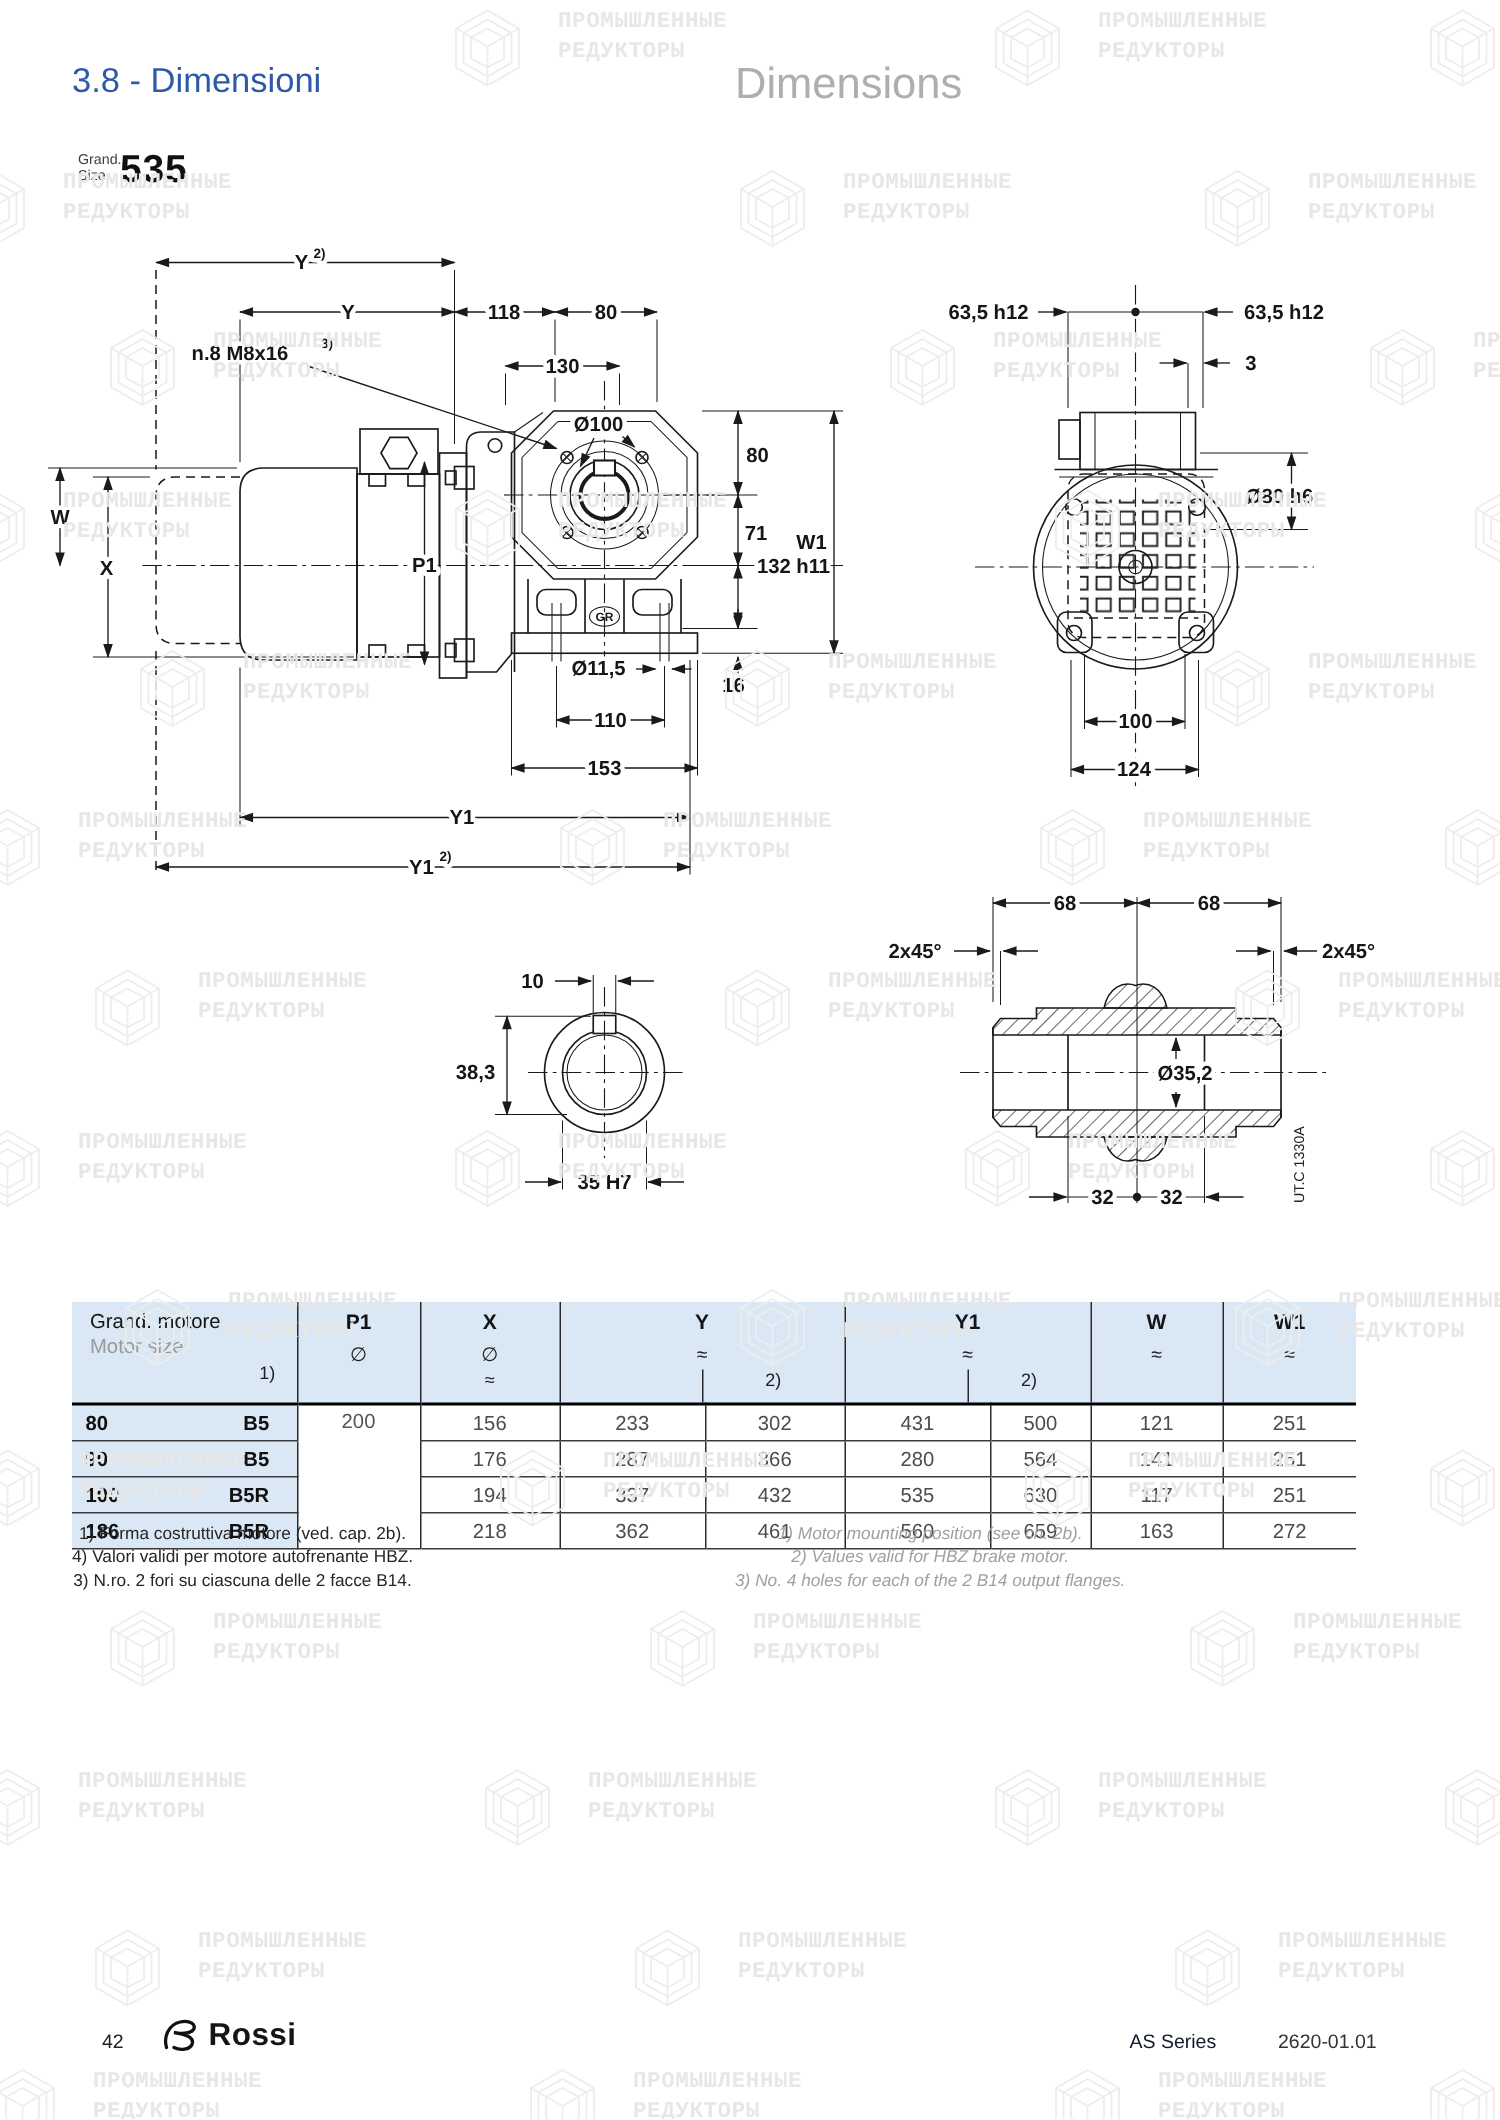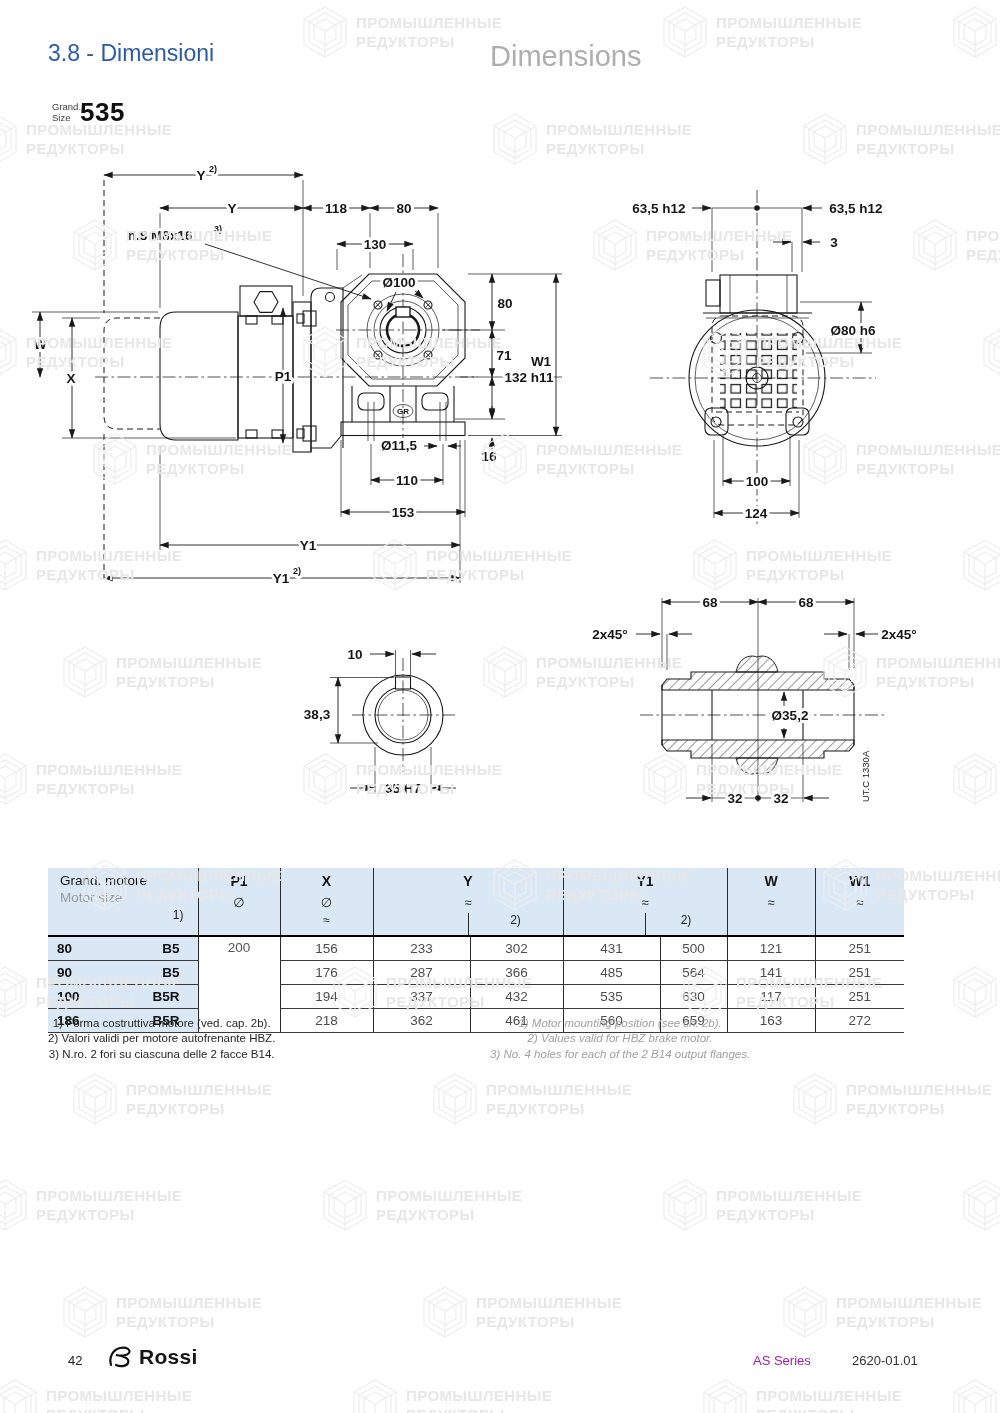--- a/index.html
+++ b/index.html
@@ -1,21 +1,21 @@
 <!DOCTYPE html>
 <html><head>
 <meta charset="utf-8">
 <style>
   html,body{margin:0;padding:0;background:#fff;}
   body{font-family:"Liberation Sans",sans-serif;}
   #page{position:relative;width:1000px;height:1413px;background:#ffffff;overflow:hidden;}
   #content{position:absolute;inset:0;z-index:1;}
   
   #wm-layer{position:absolute;inset:0;z-index:3;pointer-events:none;overflow:hidden;}
-  .wm{position:absolute;display:flex;align-items:center;gap:6px;}
+  .wm{position:absolute;display:flex;align-items:flex-start;gap:22px;font-family:Liberation Mono, monospace;}
   .wm-t{display:flex;flex-direction:column;font-size:15px;font-weight:bold;color:#e7e7e7;letter-spacing:.4px;line-height:1.3;white-space:nowrap;}
   
   .title-it{position:absolute;left:48px;top:40px;font-size:23px;color:#2c5aa6;}
   .title-en{position:absolute;left:490px;top:40px;font-size:29px;color:#aeaeae;}
   .grand{position:absolute;left:52px;top:102px;font-size:9.5px;color:#3c3c3c;line-height:1.15;}
   .size-val{position:absolute;left:80px;top:97px;font-size:26px;font-weight:bold;color:#101010;letter-spacing:.5px;}
   
   #drawing{position:absolute;left:0;top:150px;}
   .ln{stroke:#1a1a1a;stroke-width:1.1;fill:none;}
   .lt{stroke:#1a1a1a;stroke-width:.7;fill:none;}
@@ -44,21 +44,21 @@
   .size-flex{display:flex;justify-content:space-between;padding:0 18px 0 9px;font-weight:bold;color:#101010;font-size:13.5px;}
   td.c-p1{vertical-align:top;padding-top:3px;color:#555;}
   
   .fn{position:absolute;top:1016px;font-size:11.5px;line-height:1.34;text-align:center;}
   .fn-it{left:48px;color:#262626;}
   .fn-en{left:490px;color:#a0a0a0;font-style:italic;}
   
   .pg-num{position:absolute;left:68px;top:1353px;font-size:13px;color:#222;}
   .brand{position:absolute;left:108px;top:1344px;display:flex;align-items:center;gap:5px;}
   .brand-name{font-size:21px;color:#151515;font-weight:600;letter-spacing:.3px;}
-  .f-series{position:absolute;left:753px;top:1353px;font-size:13px;color:#a21caf;}
+  .f-series{position:absolute;left:753px;top:1353px;font-size:13px;color:#0f172a;}
   .f-code{position:absolute;left:852px;top:1353px;font-size:13px;color:#333;}
 </style>
 </head>
 <body>
 
 <div id="page">
 <div id="content">
 
   <div class="title-it">3.8 - Dimensioni</div>
   <div class="title-en">Dimensions</div>
@@ -414,21 +414,21 @@
         <tr>
           <td class="c-size">
                 <div class="size-flex">
                   <span>90</span>
                   <span>B5</span>
                 </div>
               </td>
           <td>176</td>
               <td>287</td>
               <td>366</td>
-          <td>485</td>
+          <td>280</td>
               <td>564</td>
           <td>141</td>
               <td>251</td>
         </tr>
         <tr>
           <td class="c-size">
                 <div class="size-flex">
                   <span>100</span>
                   <span>B5R</span>
                 </div>
@@ -455,21 +455,21 @@
               <td>659</td>
           <td>163</td>
               <td>272</td>
         </tr>
       </tbody>
     </table>
   </div>
 
   <div class="fn fn-it">
     <div>1) Forma costruttiva motore (ved. cap. 2b).</div>
-    <div>2) Valori validi per motore autofrenante HBZ.</div>
+    <div>4) Valori validi per motore autofrenante HBZ.</div>
     <div>3) N.ro. 2 fori su ciascuna delle 2 facce B14.</div>
   </div>
   <div class="fn fn-en">
     <div>1) Motor mounting position (see ch. 2b).</div>
     <div>2) Values valid for HBZ brake motor.</div>
     <div>3) No. 4 holes for each of the 2 B14 output flanges.</div>
   </div>
 
   <div class="pg-num">42</div>
   <div class="brand">

